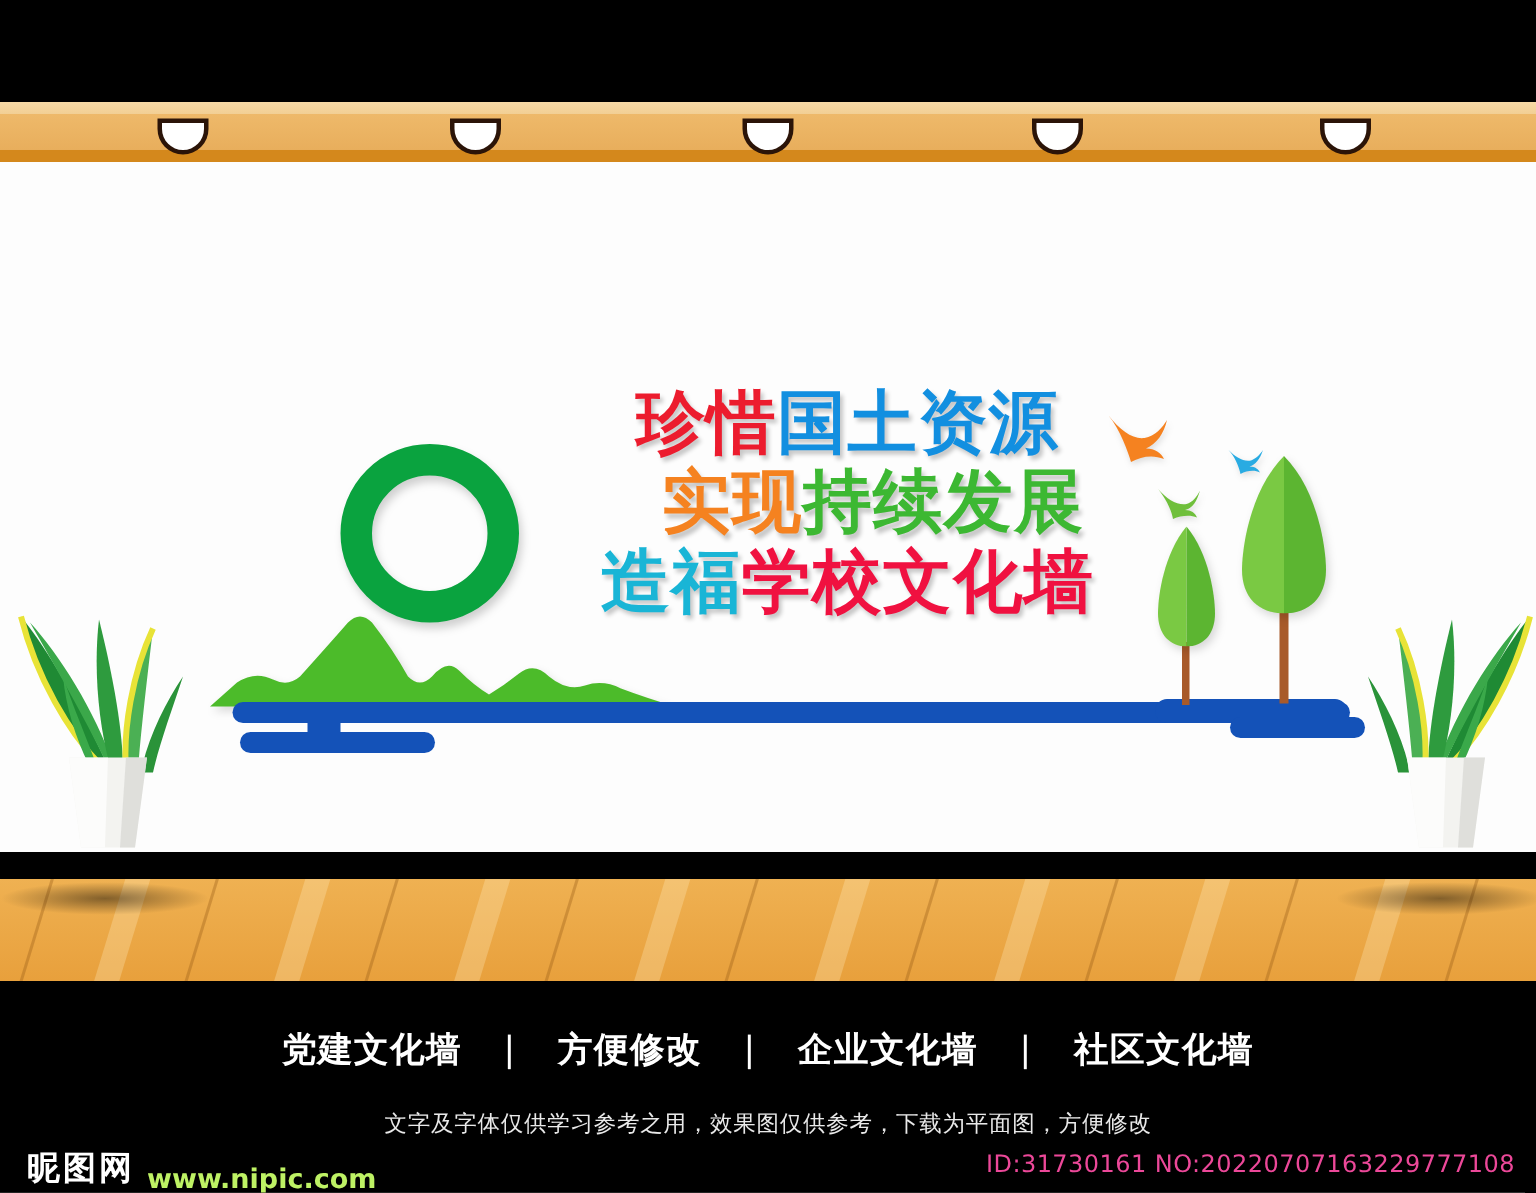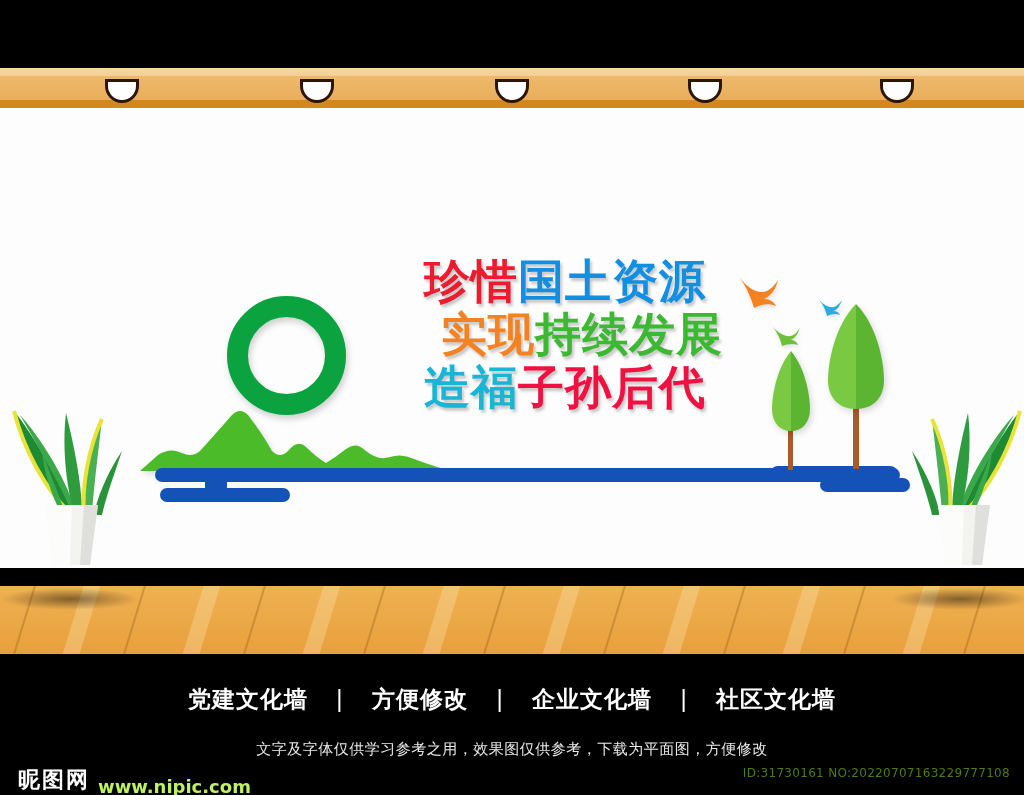--- a/index.html
+++ b/index.html
@@ -94,21 +94,21 @@
   .bottom { position:absolute; left:0; top:654px; width:1024px; height:141px; background:#000; }
   .nav { position:absolute; left:0; top:30px; width:1024px; text-align:center;
          color:#fff; font-size:23px; font-weight:700; letter-spacing:1px; }
   .nav .sep { display:inline-block; width:46px; color:#fff; font-weight:400; }
   .nav .item { display:inline-block; }
   .disc { position:absolute; left:0; top:86px; width:1024px; text-align:center;
           color:#e9e9e9; font-size:15px; letter-spacing:.5px; }
   .brandwrap { position:absolute; left:18px; top:108px; display:flex; align-items:center; gap:8px; }
   .brand-cn { color:#fff; font-size:22px; font-weight:700; letter-spacing:2px; line-height:1; }
   .brand-url { color:#bef264; font-size:18px; font-weight:700; line-height:1; padding-bottom:1px;margin-top:16px; }
-  .idno { position:absolute; right:14px; top:112px; color:#4d7c0f; font-size:12px; letter-spacing:.3px; }
+  .idno { position:absolute; right:14px; top:112px; color:#ec4899; font-size:16px; letter-spacing:.3px; }
 </style>
 </head>
 <body>
 
 <div id="stage">
 
   <div class="top-black"></div>
 
   <div class="trim">
     <div class="trim-hi"></div>
@@ -158,21 +158,21 @@
     </svg>
 
     <div class="headline">
       <div class="hl-line l1">
         <span class="c-red">珍惜</span><span class="c-blue">国土资源</span>
       </div>
       <div class="hl-line l2">
         <span class="c-orng">实现</span><span class="c-green">持续发展</span>
       </div>
       <div class="hl-line l3">
-        <span class="c-cyan">造福</span><span class="c-pink">子孙后代</span>
+        <span class="c-cyan">造福</span><span class="c-pink">学校文化墙</span>
       </div>
     </div>
 
     <svg class="plant" style="left:6px;" viewBox="0 0 130 175">
       <g>
         <path d="M62 118 C40 96 18 58 8 18 C26 40 50 82 66 118 Z" fill="#1f8a34"></path>
         <path d="M66 118 C52 88 30 50 14 22 C34 44 58 82 70 118 Z" fill="#3ba84a"></path>
         <path d="M8 18 C18 58 40 96 62 118" fill="none" stroke="#e8e337" stroke-width="4"></path>
         <path d="M68 120 C60 92 56 54 60 20 C68 52 76 92 76 120 Z" fill="#2e9b3e"></path>
         <path d="M78 120 C76 94 82 56 96 26 C92 60 88 94 86 120 Z" fill="#4bb054"></path>

